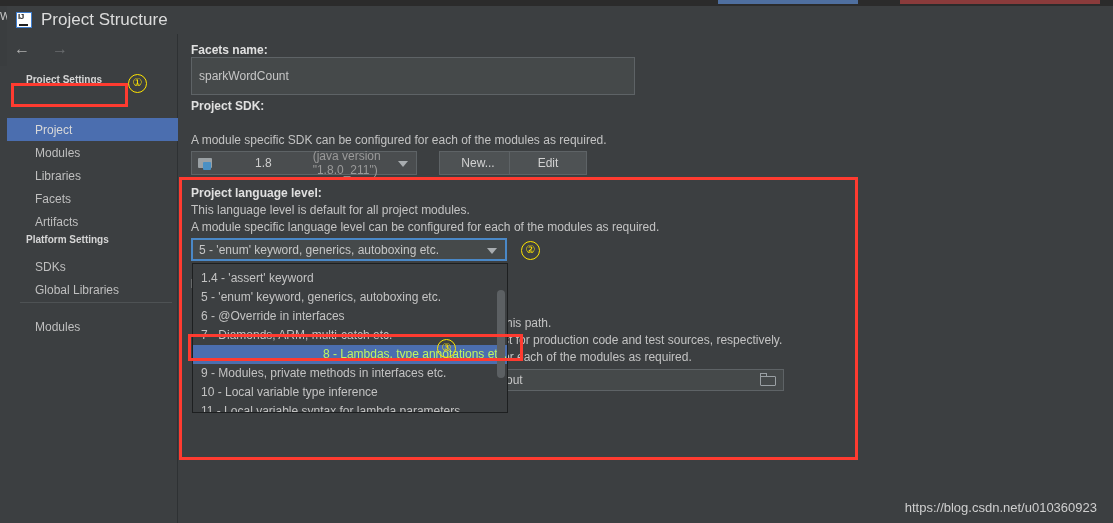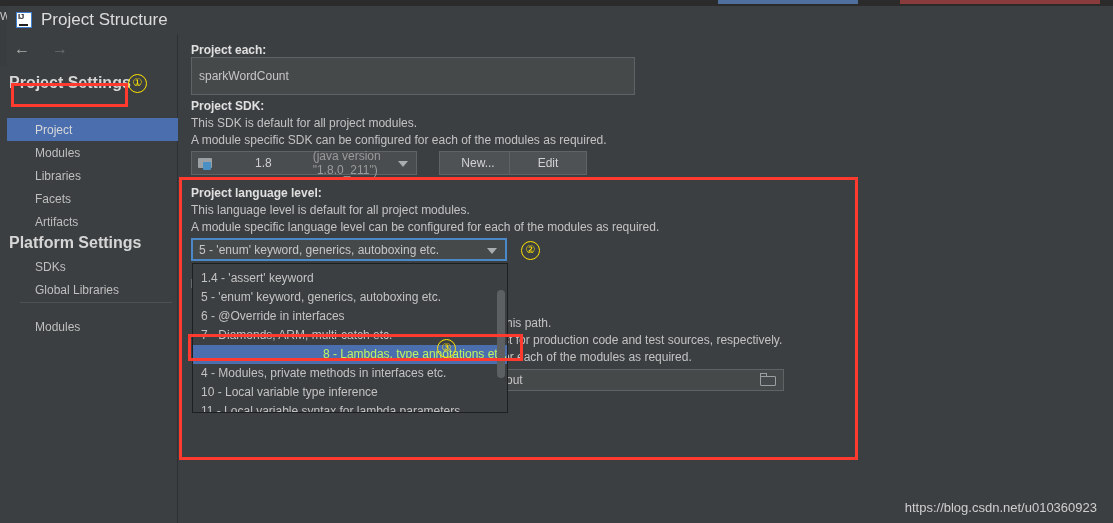--- a/index.html
+++ b/index.html
@@ -110,22 +110,22 @@
     align-items: center;
     justify-content: center;
     font-size: 16px;
     line-height: 1;
     color: #b0b0b0;
   }
   .nav-arrow.disabled { color: #6a6d6f; }
 
   .group-title {
     position: absolute;
-    left: 2px;
-    font-size: 16px;
+    left: 19px;
+    font-size: 10px;
     font-weight: bold;
     color: #d6d6d6;
   }
   .nav-item {
     position: absolute;
     left: 0;
     width: 176px;
     height: 23px;
     display: flex;
     align-items: center;
@@ -381,27 +381,26 @@
 
   <div class="nav-sep"></div>
 
   <div class="nav-item" style="top:281px">
     <span>Modules</span>
   </div>
 </div>
 
 <div class="main">
 
-  <div class="lbl-bold" style="left:13px; top:9px">Project each:</div>
+  <div class="lbl-bold" style="left:13px; top:9px">Facets name:</div>
   <div class="textfield" style="left:13px; top:23px; width:444px; height:38px">
     <span>sparkWordCount</span>
   </div>
 
   <div class="lbl-bold" style="left:13px; top:65px">Project SDK:</div>
-  <div class="lbl" style="left:13px; top:82px">This SDK is default for all project modules.</div>
   <div class="lbl" style="left:13px; top:99px">A module specific SDK can be configured for each of the modules as required.</div>
 
   <div class="combo" style="left:13px; top:117px; width:226px; height:24px">
     <span class="sdk-icon"></span>
     <span class="sdk-ver">1.8</span>
     <span class="sdk-sub" style="margin-left:5px">(java version "1.8.0_211")</span>
     <span class="arrow"></span>
   </div>
 
   <div class="btn" style="left:261px; top:117px; width:78px; height:24px">
@@ -430,21 +429,21 @@
     <span class="folder-btn"></span>
   </div>
 </div>
 
 <div class="popup">
   <div class="popup-item" style="margin-top:5px">1.4 - 'assert' keyword</div>
   <div class="popup-item">5 - 'enum' keyword, generics, autoboxing etc.</div>
   <div class="popup-item">6 - @Override in interfaces</div>
   <div class="popup-item">7 - Diamonds, ARM, multi-catch etc.</div>
   <div class="popup-item selected">8 - Lambdas, type annotations etc.</div>
-  <div class="popup-item">4 - Modules, private methods in interfaces etc.</div>
+  <div class="popup-item">9 - Modules, private methods in interfaces etc.</div>
   <div class="popup-item">10 - Local variable type inference</div>
   <div class="popup-item">11 - Local variable syntax for lambda parameters</div>
 
   <div class="popup-scrollbar">
     <div class="popup-thumb"></div>
   </div>
 </div>
 
 <div class="redbox" style="left:11px; top:83px; width:117px; height:24px"></div>
 <div class="redbox" style="left:179px; top:177px; width:679px; height:283px"></div>

